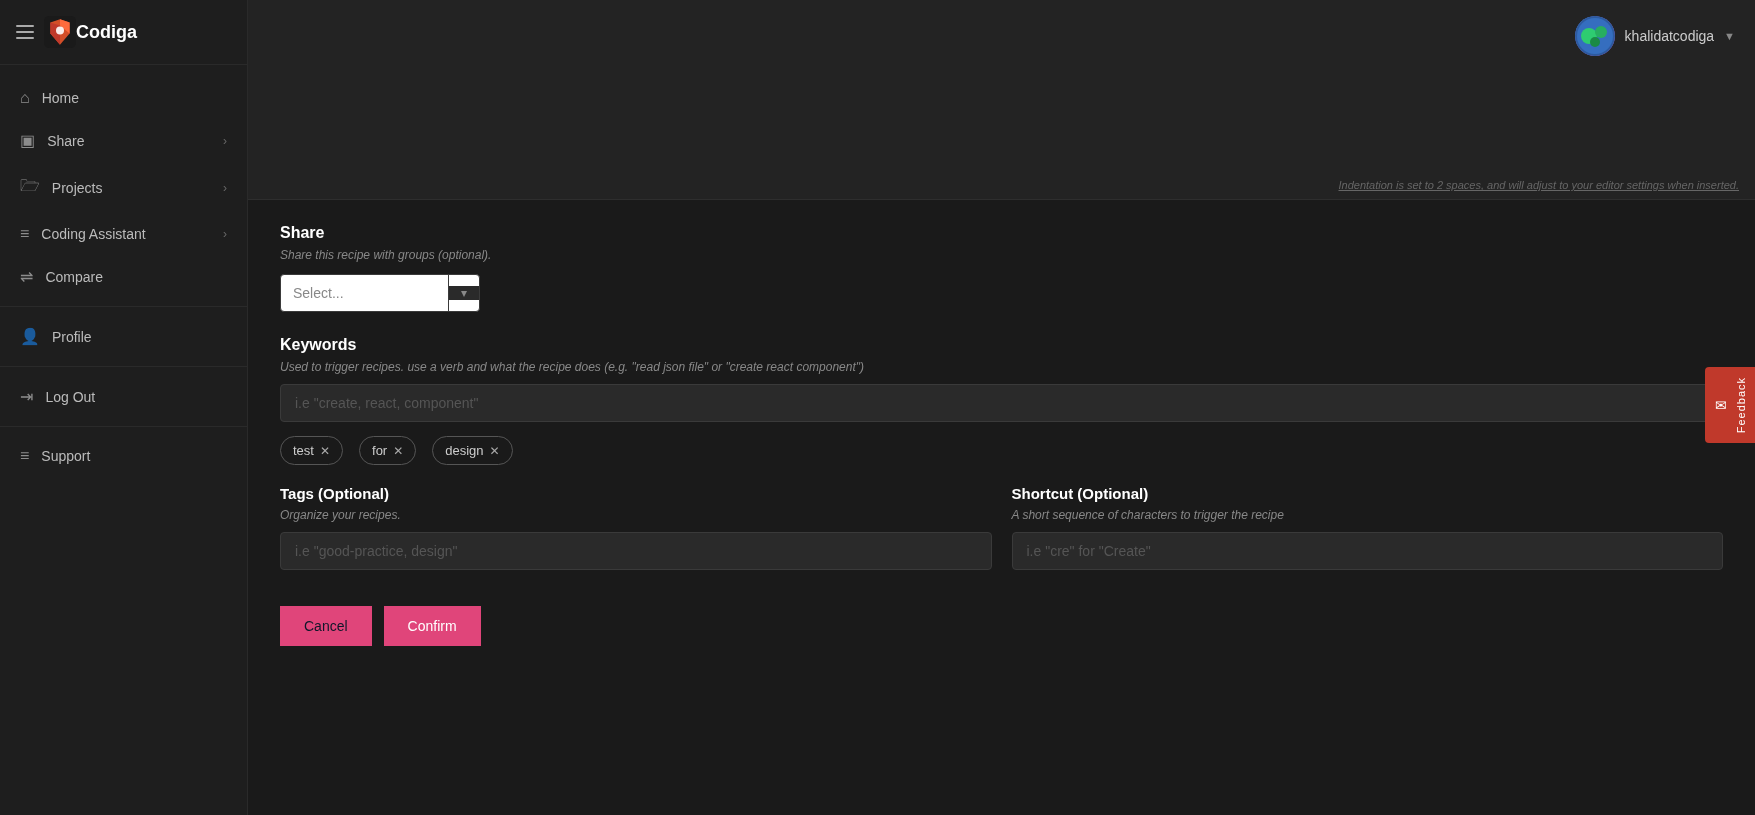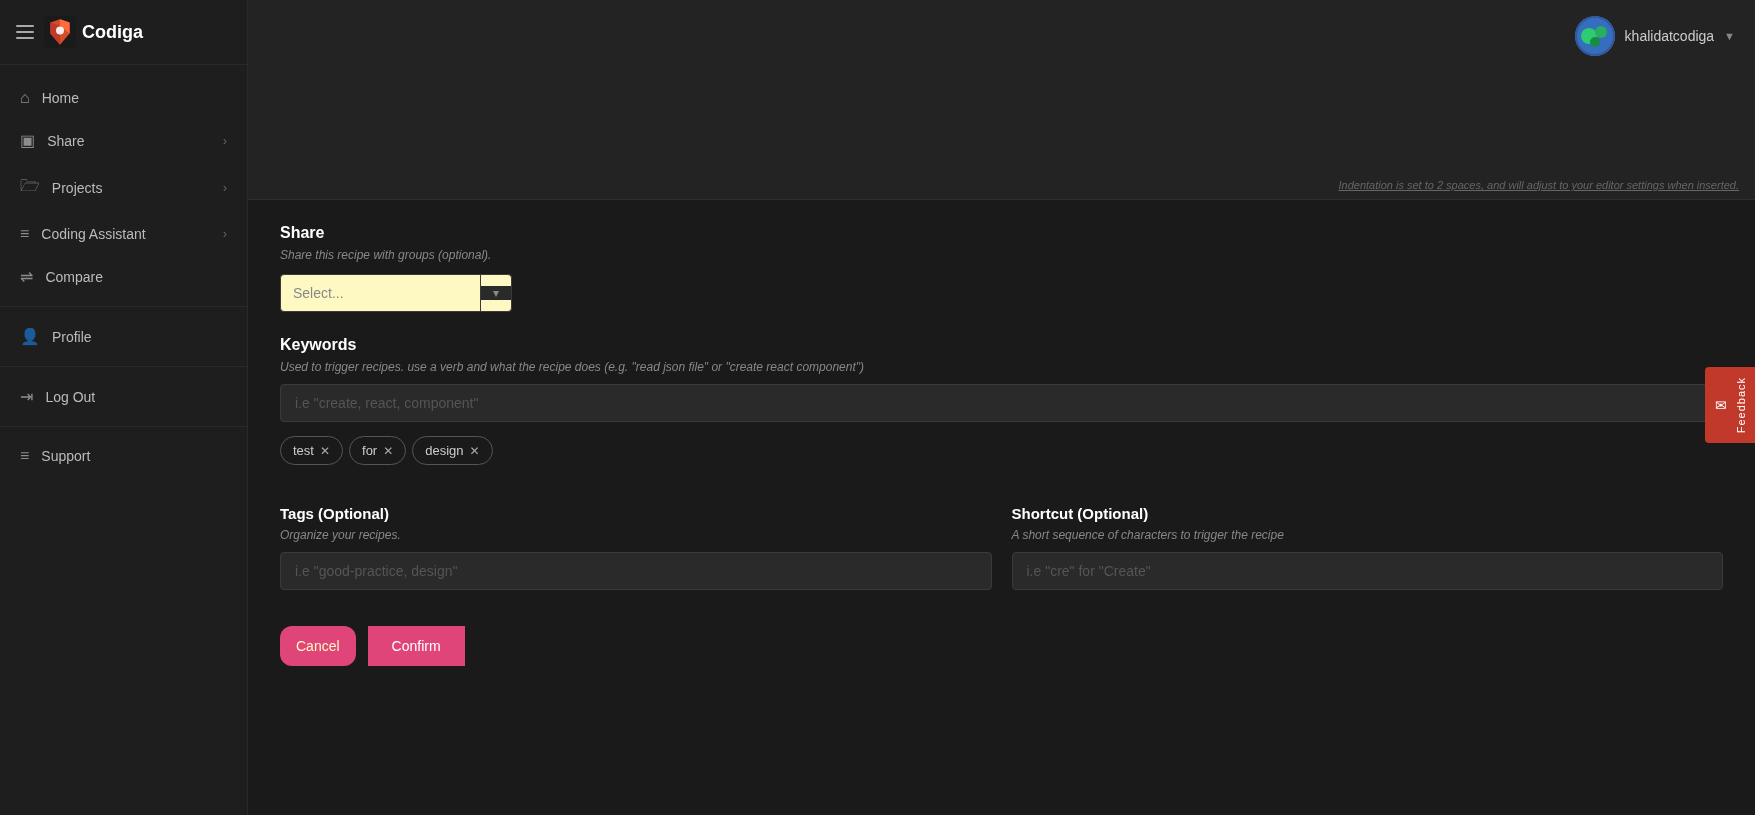--- a/index.html
+++ b/index.html
@@ -42,21 +42,20 @@
       display: block;
       width: 18px;
       height: 2px;
       background: #aaa;
       border-radius: 1px;
     }
 
     .logo-container {
       display: flex;
       align-items: center;
-      gap: 6px;
     }
 
     .logo-icon {
       width: 32px;
       height: 32px;
     }
 
     .logo-text {
       color: #fff;
       font-size: 18px;
@@ -152,24 +151,24 @@
     .section-subtitle {
       font-size: 12px;
       color: #888;
       margin-bottom: 12px;
       font-style: italic;
     }
 
     .select-dropdown {
       display: flex;
       align-items: center;
-      background: #fef9c3;
+      background: #ffffff;
       border: 1px solid #3a3a3a;
       border-radius: 4px;
-      width: 232px;
+      width: 200px;
       cursor: pointer;
       overflow: hidden;
     }
 
     .select-text {
       flex: 1;
       padding: 8px 12px;
       color: #888;
       font-size: 14px;
     }
@@ -207,21 +206,21 @@
       padding: 10px 14px;
       color: #888;
       font-size: 14px;
       outline: none;
     }
     .keywords-input::placeholder { color: #555; }
 
     .keyword-tags {
       display: flex;
       flex-wrap: wrap;
-      gap: 6px;
+      gap: 16px;
       margin-top: 14px;
     }
 
     .keyword-tag {
       display: flex;
       align-items: center;
       gap: 6px;
       border: 1px solid #555;
       border-radius: 20px;
       padding: 6px 12px;
@@ -234,21 +233,21 @@
       cursor: pointer;
       color: #aaa;
       font-size: 12px;
       line-height: 1;
     }
 
     
     .optional-row {
       display: flex;
       gap: 20px;
-      margin-top: 40px;
+      margin-top: 20px;
     }
 
     .optional-section {
       flex: 1;
     }
 
     .optional-title {
       font-size: 15px;
       font-weight: 600;
       color: #fff;
@@ -276,24 +275,24 @@
 
     
     .action-buttons {
       display: flex;
       gap: 12px;
       margin-top: 36px;
     }
 
     .btn-cancel {
       background: #e0457a;
-      color: #fef9c3;
+      color: #0f172a;
       border: none;
-      border-radius: 12px;
-      padding: 12px 16px;
+      border-radius: 0;
+      padding: 12px 24px;
       font-size: 14px;
       font-weight: 500;
       cursor: pointer;
     }
 
     .btn-confirm {
       background: #e0457a;
       color: #fff;
       border: none;
       border-radius: 0;

